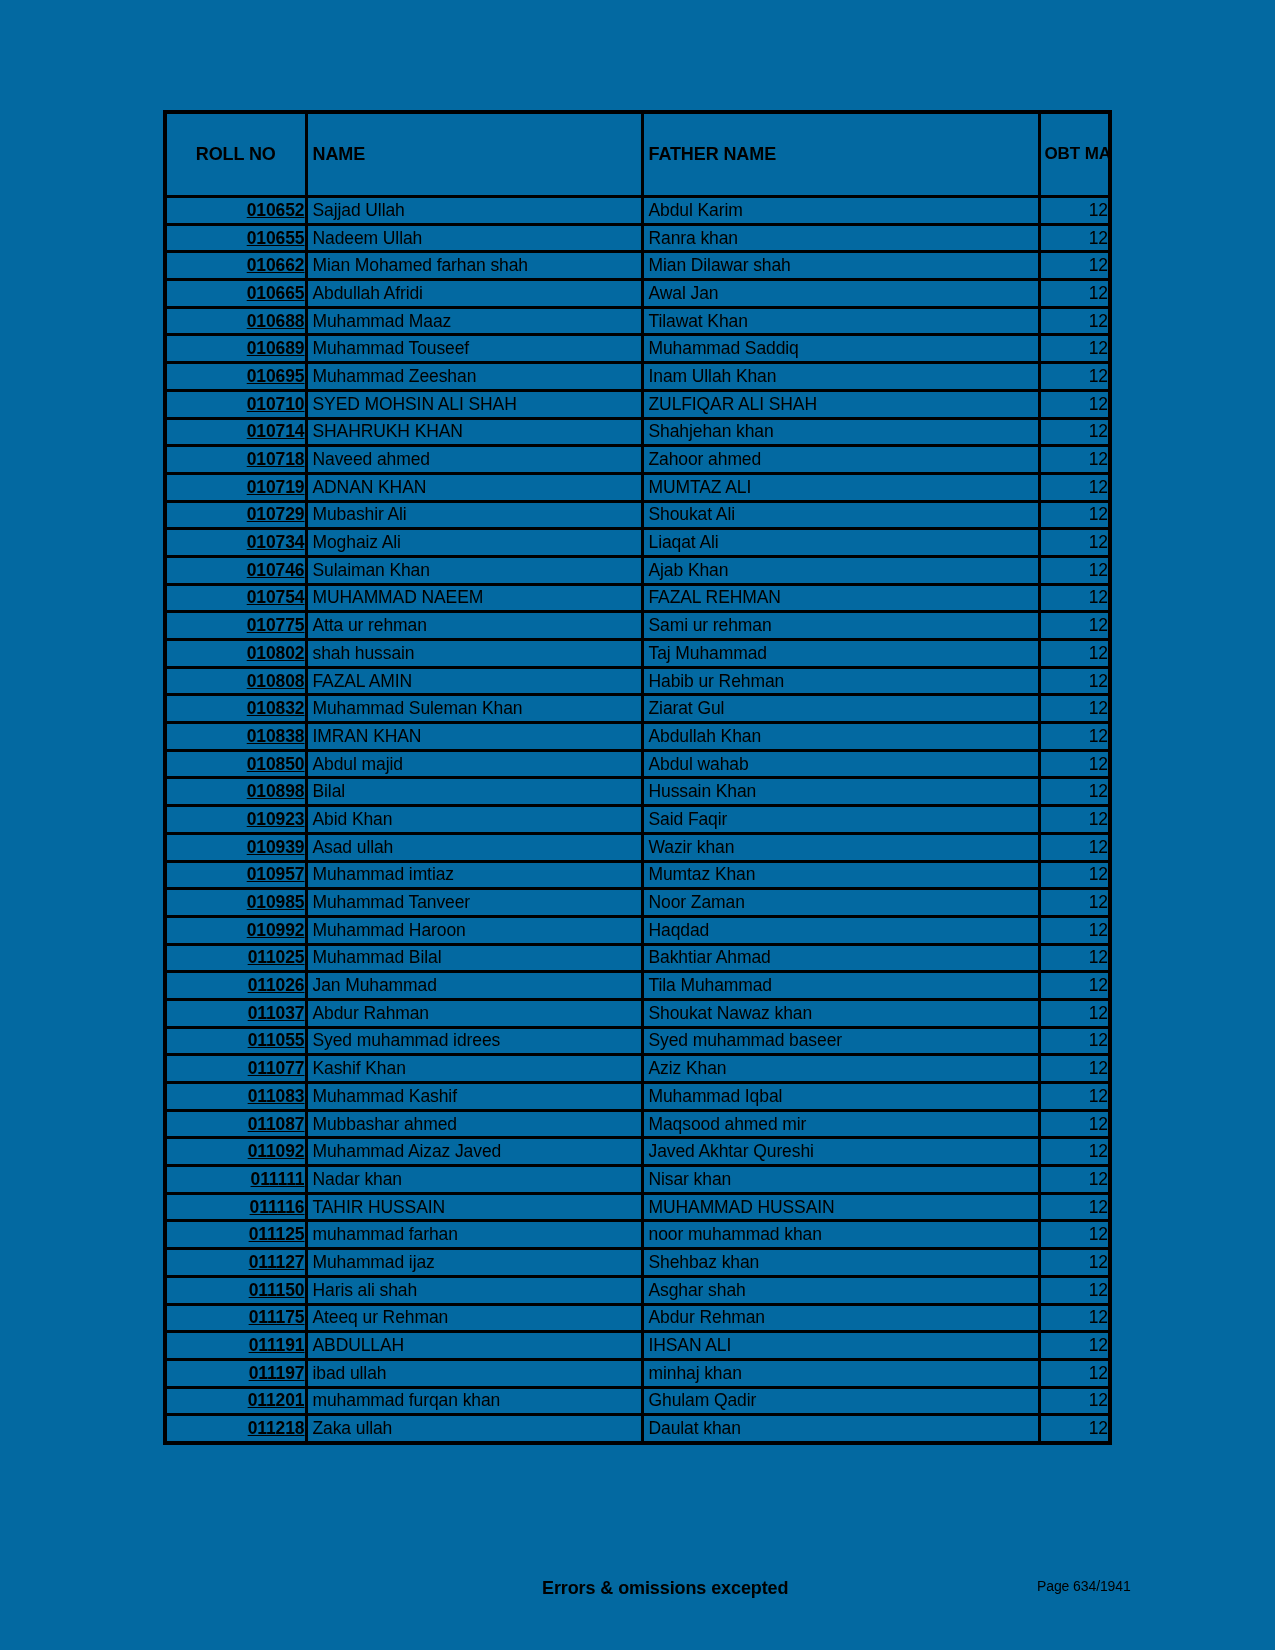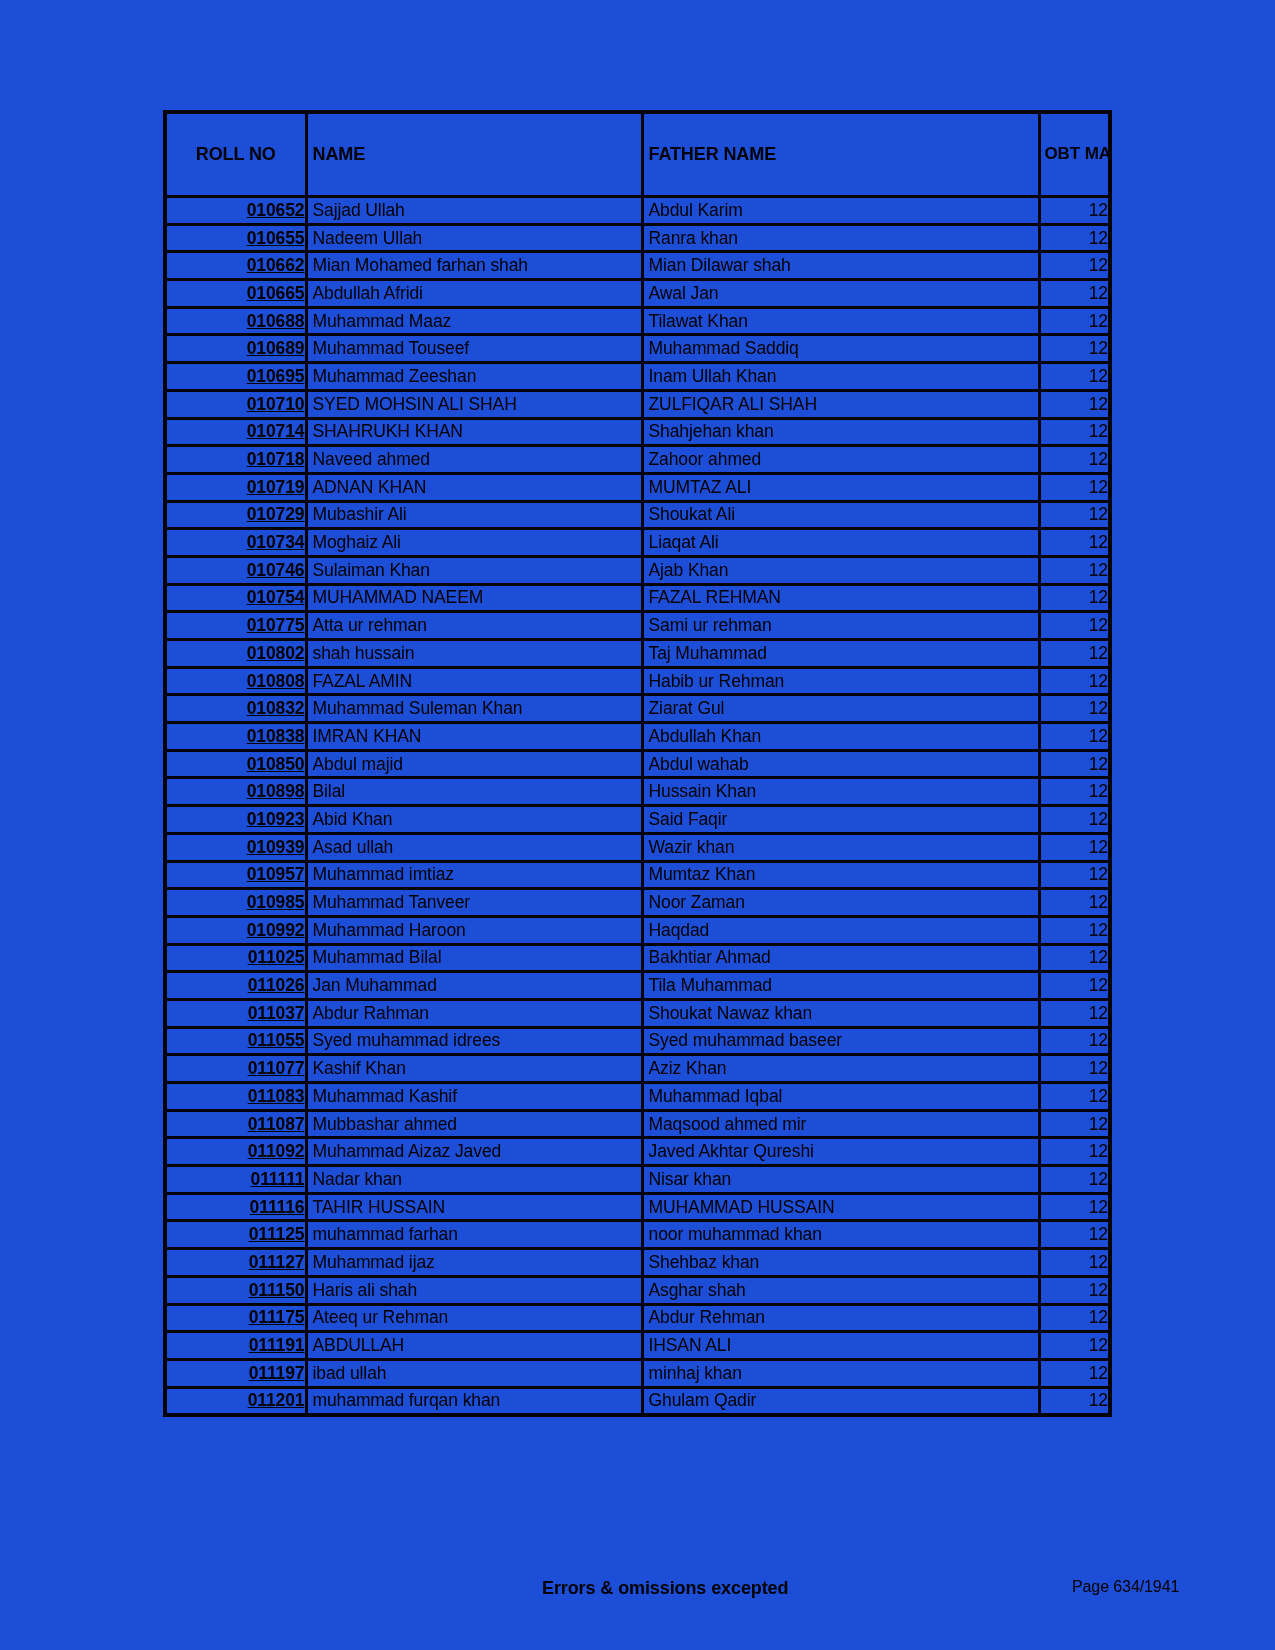--- a/index.html
+++ b/index.html
@@ -4,21 +4,21 @@
 <style>
   html, body {
     margin: 0;
     padding: 0;
     background: #ffffff;
   }
   .page {
     position: relative;
     width: 1275px;
     height: 1650px;
-    background: #1d4ed8;
+    background: #0369a1;
     font-family: "Liberation Sans", sans-serif;
     color: #000000;
     overflow: hidden;
   }
   table.results {
     position: absolute;
     left: 163px;
     top: 110px;
     width: 945px;
     border-collapse: collapse;
@@ -67,23 +67,22 @@
     top: 1578px;
     left: 542px;
     font-size: 18px;
     font-weight: bold;
     letter-spacing: -0.1px;
   }
   .footer-page {
     position: absolute;
     top: 1578px;
     left: 1037px;
-    font-size: 16px;
+    font-size: 14px;
     letter-spacing: -0.1px;
-    margin-left: 35px;
   }
 </style>
 </head>
 <body>
 
 <div class="page">
 
   <table class="results">
     <colgroup>
       <col style="width:141px">
@@ -357,19 +356,25 @@
           <td class="name">ibad ullah</td>
           <td class="father">minhaj khan</td>
           <td class="marks">12</td>
         </tr>
         <tr>
           <td class="roll">011201</td>
           <td class="name">muhammad furqan khan</td>
           <td class="father">Ghulam Qadir</td>
           <td class="marks">12</td>
         </tr>
+        <tr>
+          <td class="roll">011218</td>
+          <td class="name">Zaka ullah</td>
+          <td class="father">Daulat khan</td>
+          <td class="marks">12</td>
+        </tr>
       </tbody>
   </table>
 
   <div class="footer-note">Errors &amp; omissions excepted</div>
   <div class="footer-page">Page 634/1941</div>
 
 </div>
 
 </body></html>

